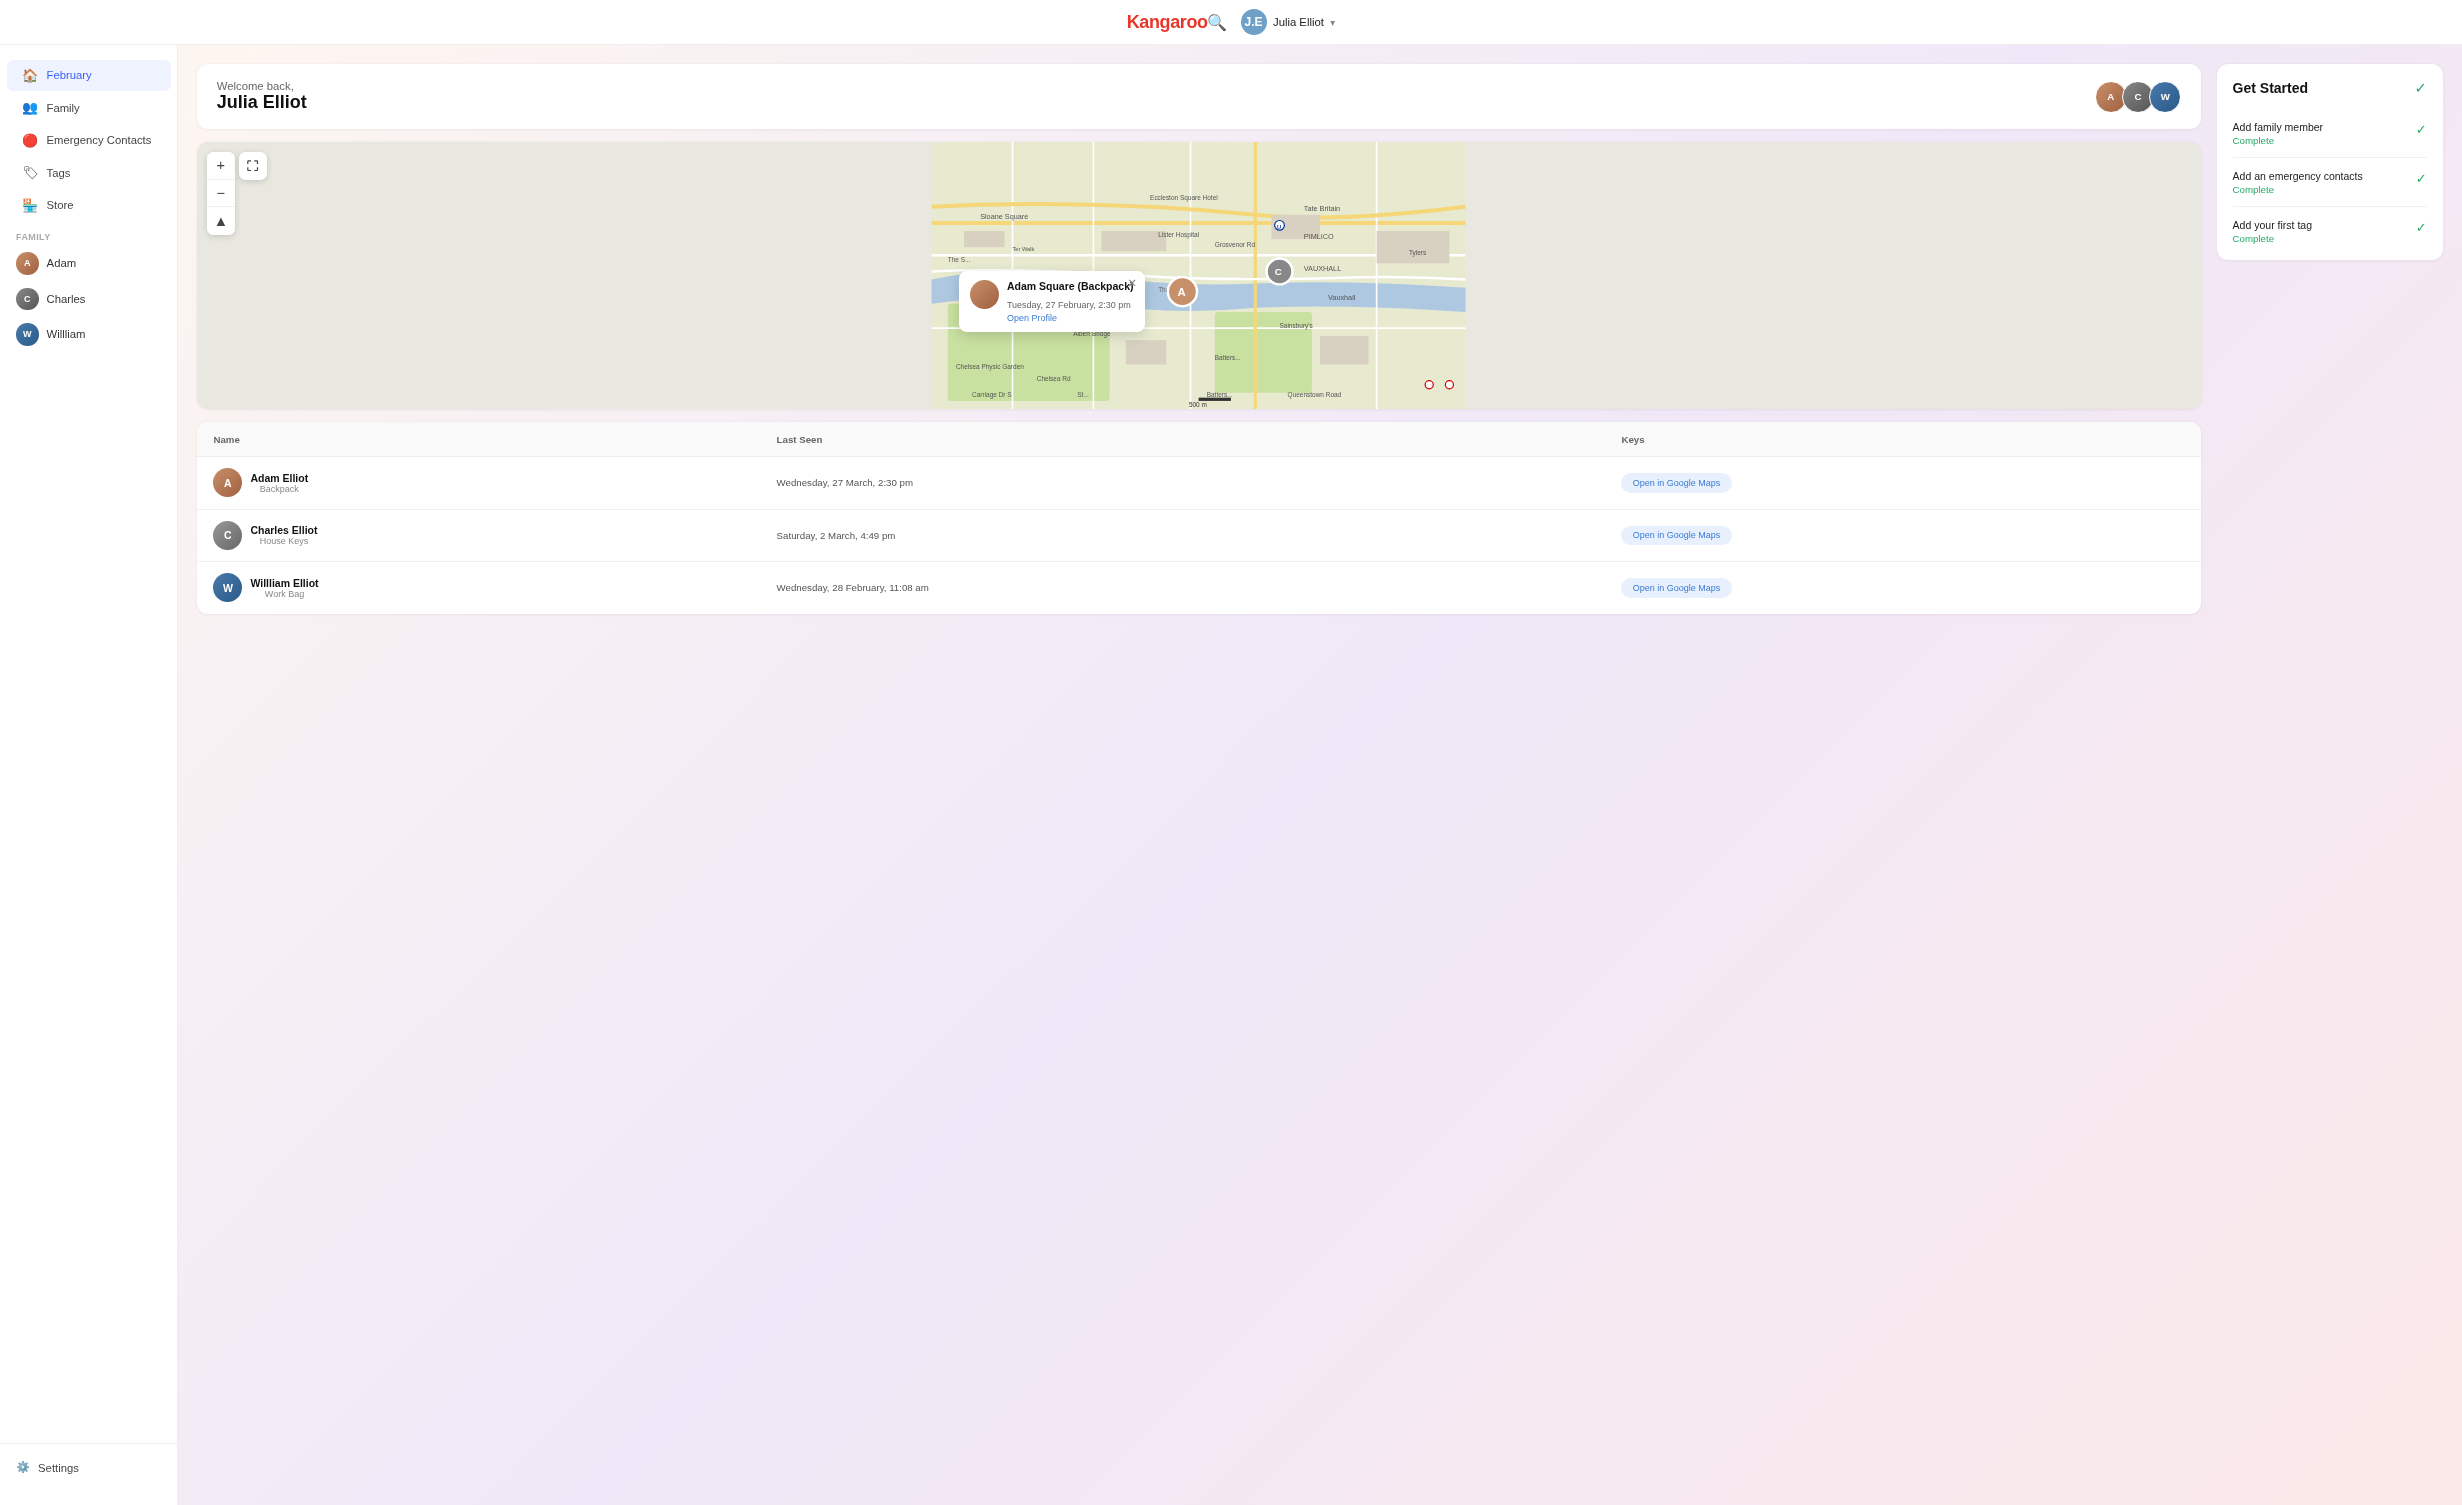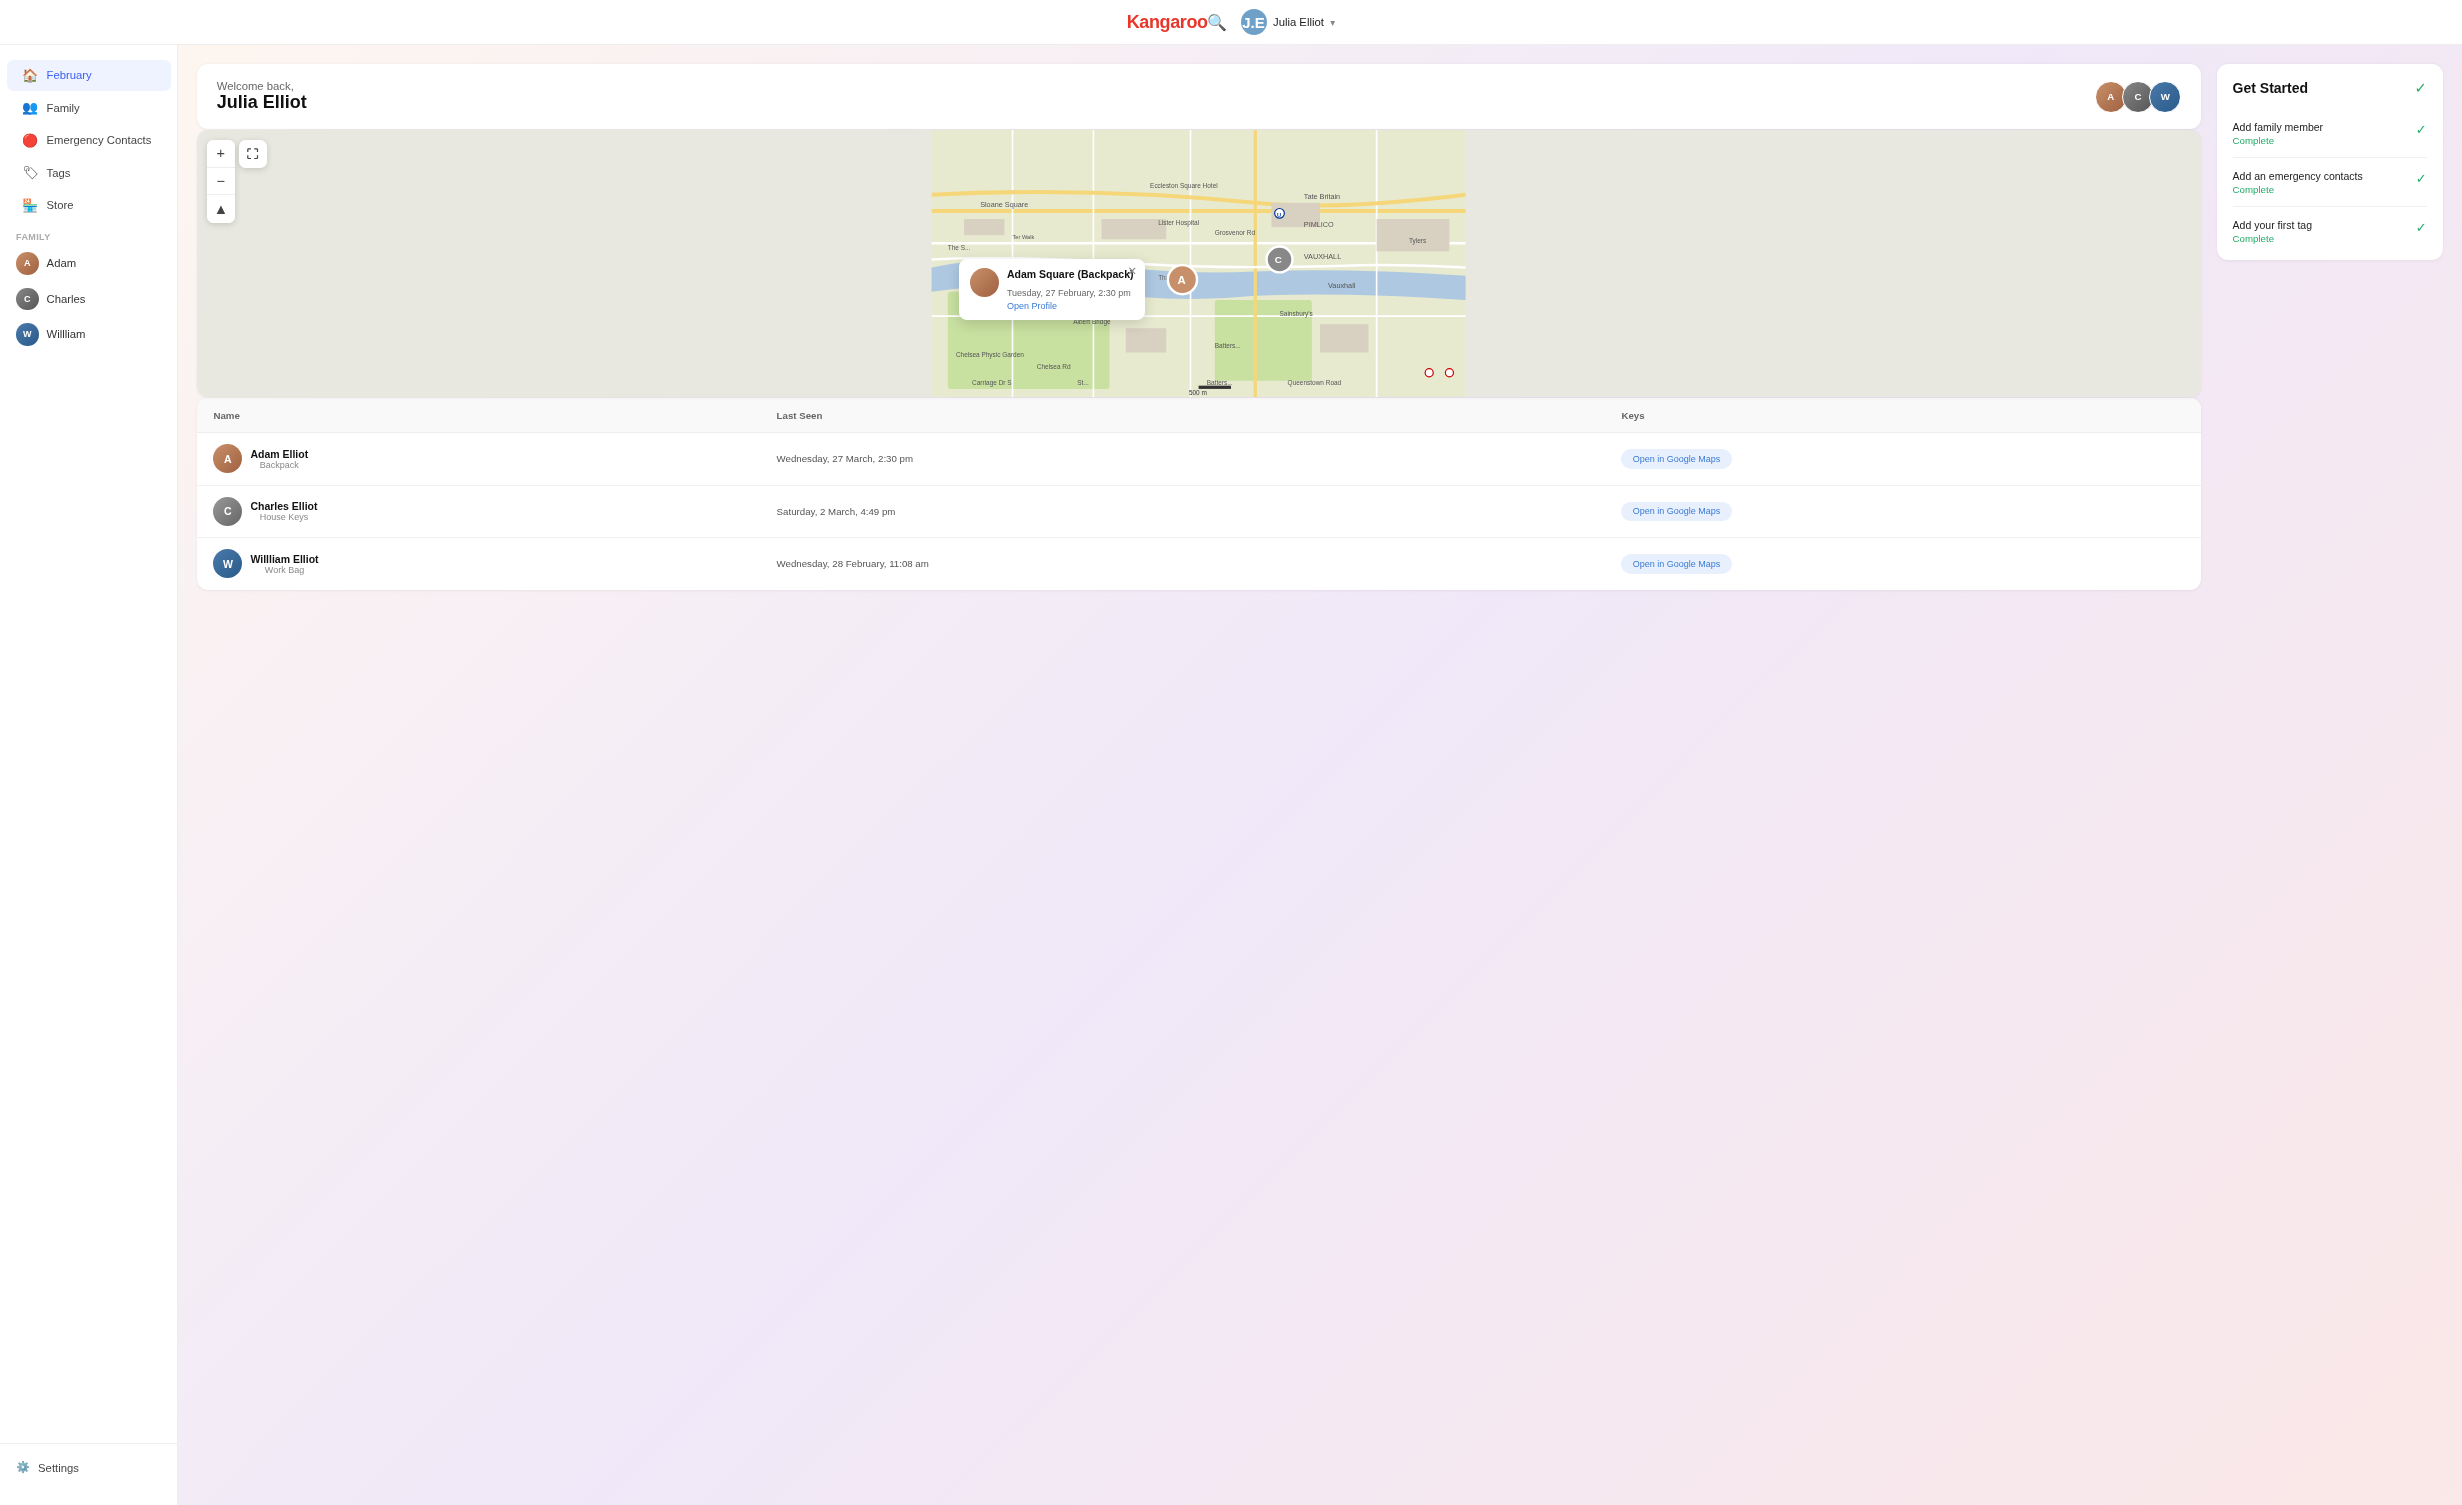--- a/index.html
+++ b/index.html
@@ -4,21 +4,21 @@
   <style>
     * { box-sizing: border-box; margin: 0; padding: 0; }
     body { font-family: -apple-system, BlinkMacSystemFont, 'Segoe UI', sans-serif; background: #f5f5f0; display: flex; flex-direction: column; height: 100vh; overflow: hidden; }
 
     
     .topbar { display: flex; align-items: center; justify-content: center; background: #fff; padding: 0 5px; height: 45px; border-bottom: 0.8px solid #eee; flex-shrink: 0; }
     .topbar-logo { color: #e8372a; font-size: 18px; font-weight: 700; letter-spacing: -0.4px; }
     .topbar-right { display: flex; align-items: center; gap: 13px; }
     .topbar-search-icon { font-size: 16px; color: #333; cursor: pointer; }
     .topbar-user { display: flex; align-items: center; gap: 6.5px; cursor: pointer; }
-    .topbar-avatar { width: 26px; height: 26px; border-radius: 50%; background: #6fa0c8; display: flex; align-items: center; justify-content: center; color: #fff; font-size: 15px; font-weight: 600; }
+    .topbar-avatar { width: 26px; height: 26px; border-radius: 50%; background: #6fa0c8; display: flex; align-items: center; justify-content: center; color: #fff; font-size: 12px; font-weight: 600; }
     .topbar-username { font-size: 11.3px; color: #222; font-weight: 500; }
     .topbar-chevron { color: #888; font-size: 9.7px; }
 
     
     .main-layout { display: flex; flex: 1; overflow: hidden; }
 
     
     .sidebar { width: 178px; background: #fff; border-right: 0.8px solid #eee; display: flex; flex-direction: column; padding: 13px 0; flex-shrink: 0; }
     .sidebar-nav { flex: 1; }
     .sidebar-item { display: flex; align-items: center; gap: 8px; padding: 8px 16px; cursor: pointer; font-size: 11.3px; color: #444; border-radius: 6.5px; margin: 1.6px 6.5px; }
@@ -31,21 +31,21 @@
     .avatar-charles { background: linear-gradient(135deg, #888, #555); }
     .avatar-william { background: linear-gradient(135deg, #4a7aaa, #2a5a8a); }
     .avatar-placeholder { width: 100%; height: 100%; display: flex; align-items: center; justify-content: center; color: #fff; font-size: 9px; font-weight: 600; }
     .sidebar-bottom { padding: 9.7px 0; border-top: 0.8px solid #eee; margin-top: auto; }
     .sidebar-settings { display: flex; align-items: center; gap: 8px; padding: 8px 16px; cursor: pointer; font-size: 11.3px; color: #444; }
 
     
     .content { flex: 1; overflow-y: auto; padding: 19.4px; display: flex; gap: 16px; background: linear-gradient(135deg, #fdf6f0 0%, #f0e8f8 50%, #fbe8e8 100%); }
 
     
-    .left-column { flex: 1; display: flex; flex-direction: column; gap: 1px; }
+    .left-column { flex: 1; display: flex; flex-direction: column; gap: 13px; }
 
     
     .welcome-card { background: #fff; border-radius: 11.3px; padding: 16px 19.4px; display: flex; align-items: center; justify-content: space-between; box-shadow: 0 0.8px 3.2px rgba(0,0,0,0.06); }
     .welcome-text .greeting { font-size: 11.3px; color: #666; }
     .welcome-text .name { font-size: 18px; font-weight: 700; color: #111; }
     .welcome-avatar-group { display: flex; }
     .welcome-avatar { width: 32px; height: 32px; border-radius: 50%; border: 1.6px solid #fff; margin-left: -4.8px; overflow: hidden; background: #ccc; }
     .welcome-avatar:first-child { margin-left: 0; }
     .wa1 { background: linear-gradient(135deg, #c8906a, #a06040); }
     .wa2 { background: linear-gradient(135deg, #888, #555); }

